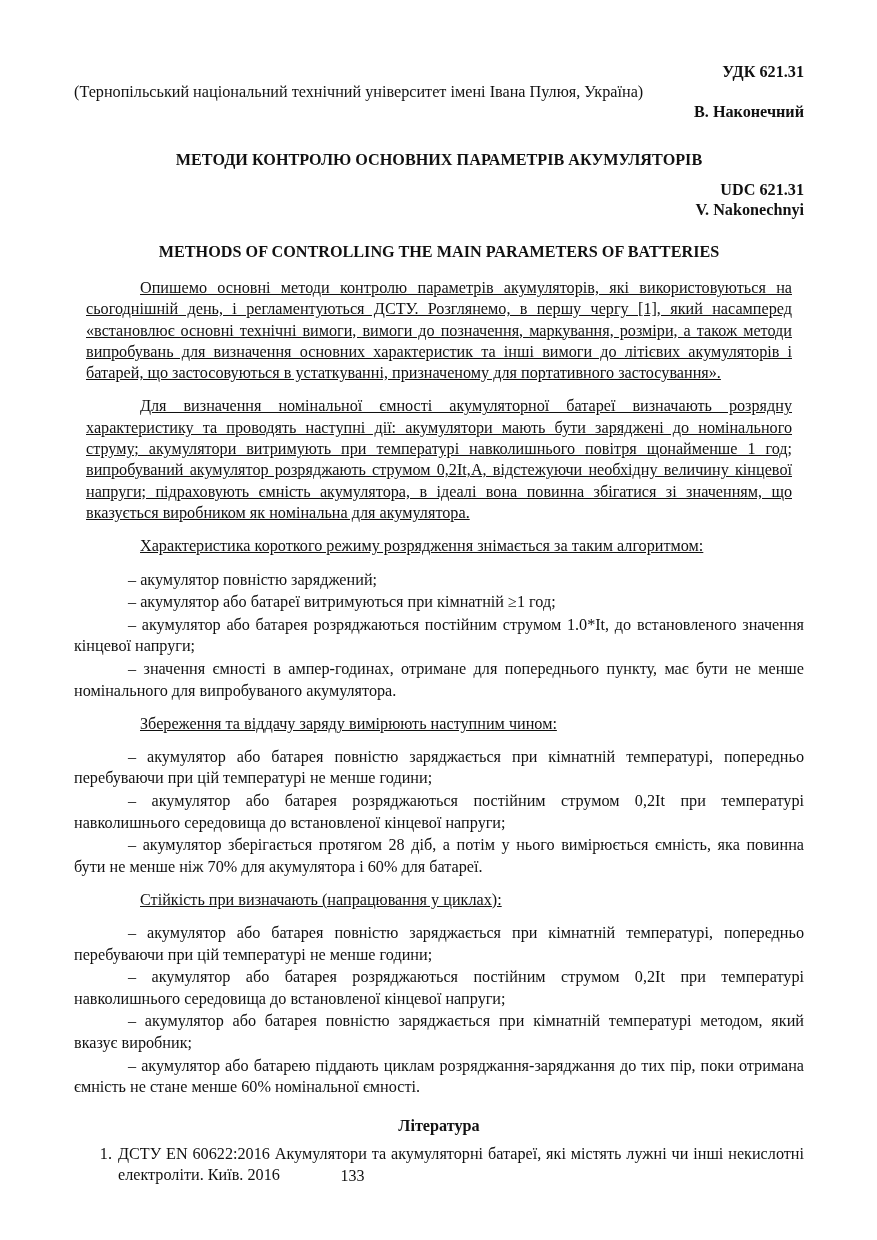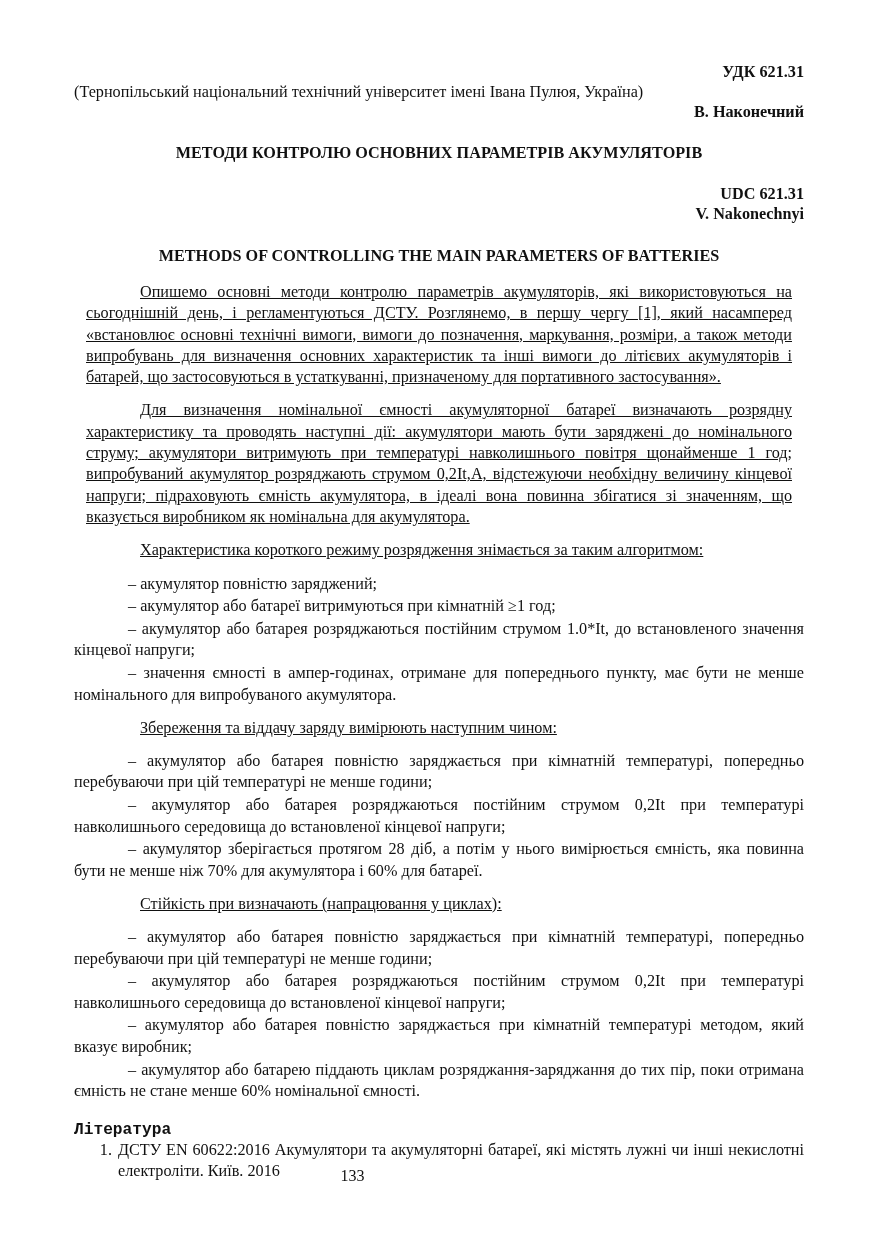--- a/index.html
+++ b/index.html
@@ -7,36 +7,36 @@
       width: 877px; height: 1240px; position: relative; overflow: hidden;
       font-family: "Liberation Serif", "DejaVu Serif", serif;
       color: #111111; font-size: 16.2px;
     }
     .page { position: absolute; left: 74px; top: 62px; width: 730px; }
     .b { font-weight: bold; text-align: right; }
     .line { line-height: 20px; margin: 0; }
     .title { text-align: center; font-weight: bold; margin: 0; line-height: 20px; }
     .p { text-align: justify; text-indent: 54px; line-height: 21.3px; margin: 12px; text-decoration: underline; }
     .li { text-align: justify; text-indent: 54px; line-height: 21.3px; margin: 1.5px 0 0 0; }
-    .refs-title { text-align: left; font-weight: bold; margin: 18px 0 0 0; line-height: 20px; font-family: Liberation Mono, monospace; }
+    .refs-title { text-align: center; font-weight: bold; margin: 18px 0 8px 0; line-height: 20px; }
     .ref { display: flex; line-height: 21px; margin: 0; text-align: justify; }
     .ref .num { width: 38px; text-align: right; padding-right: 6px; flex: none; margin-left: 0; }
     .ref .txt { flex: 1; }
     .pagenum { position: absolute; top: 1167px; left: 0; width: 705px; text-align: center; font-size: 16px; }
   </style>
 </head>
 <body>
 
 <div class="page">
   <p class="line b">УДК 621.31</p>
   <p class="line">(Тернопільський національний технічний університет імені Івана Пулюя, Україна)</p>
   <p class="line b">В. Наконечний</p>
-  <p class="title" style="margin-top:21px">МЕТОДИ КОНТРОЛЮ ОСНОВНИХ ПАРАМЕТРІВ АКУМУЛЯТОРІВ</p>
+  <p class="title" style="margin-top:28px">МЕТОДИ КОНТРОЛЮ ОСНОВНИХ ПАРАМЕТРІВ АКУМУЛЯТОРІВ</p>
 
-  <p class="line b" style="margin-top:21px">UDC 621.31</p>
+  <p class="line b" style="margin-top:10px">UDC 621.31</p>
   <p class="line b">V. Nakonechnyi</p>
   <p class="title" style="margin-top:22px">METHODS OF CONTROLLING THE MAIN PARAMETERS OF BATTERIES</p>
 
   <p class="p" style="margin-top:16px">Опишемо основні методи контролю параметрів акумуляторів, які використовуються на сьогоднішній день, і регламентуються ДСТУ. Розглянемо, в першу чергу [1], який насамперед «встановлює основні технічні вимоги, вимоги до позначення, маркування, розміри, а також методи випробувань для визначення основних характеристик та інші вимоги до літієвих акумуляторів і батарей, що застосовуються в устаткуванні, призначеному для портативного застосування».</p>
   <p class="p">Для визначення номінальної ємності акумуляторної батареї визначають розрядну характеристику та проводять наступні дії: акумулятори мають бути заряджені до номінального струму; акумулятори витримують при температурі навколишнього повітря щонайменше 1 год; випробуваний акумулятор розряджають струмом 0,2It,A, відстежуючи необхідну величину кінцевої напруги; підраховують ємність акумулятора, в ідеалі вона повинна збігатися зі значенням, що вказується виробником як номінальна для акумулятора.</p>
   <p class="p">Характеристика короткого режиму розрядження знімається за таким алгоритмом:</p>
   <p class="li">– акумулятор повністю заряджений;</p>
   <p class="li">– акумулятор або батареї витримуються при кімнатній ≥1 год;</p>
   <p class="li">– акумулятор або батарея розряджаються постійним струмом 1.0*It, до встановленого значення кінцевої напруги;</p>
   <p class="li">– значення ємності в ампер-годинах, отримане для попереднього пункту, має бути не менше номінального для випробуваного акумулятора.</p>

